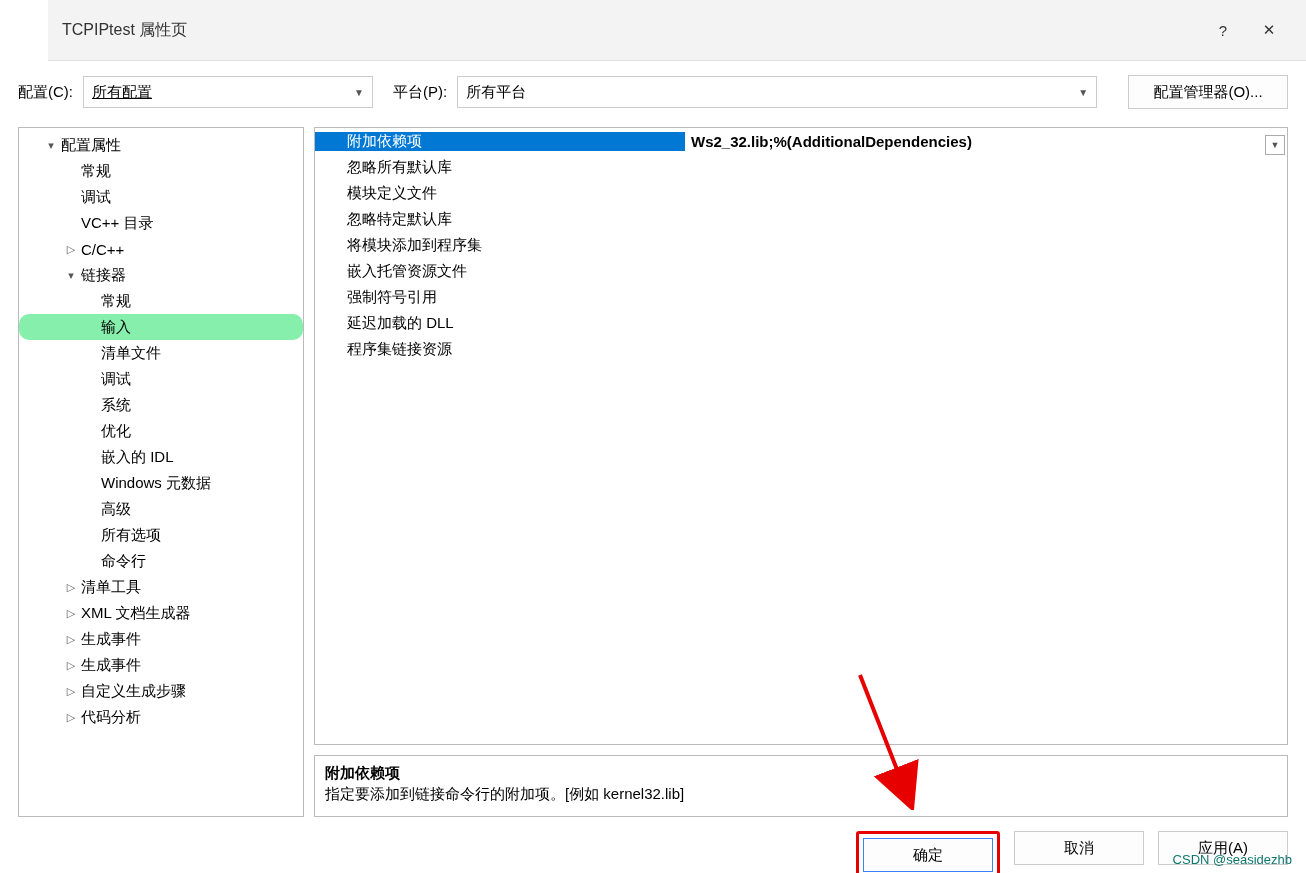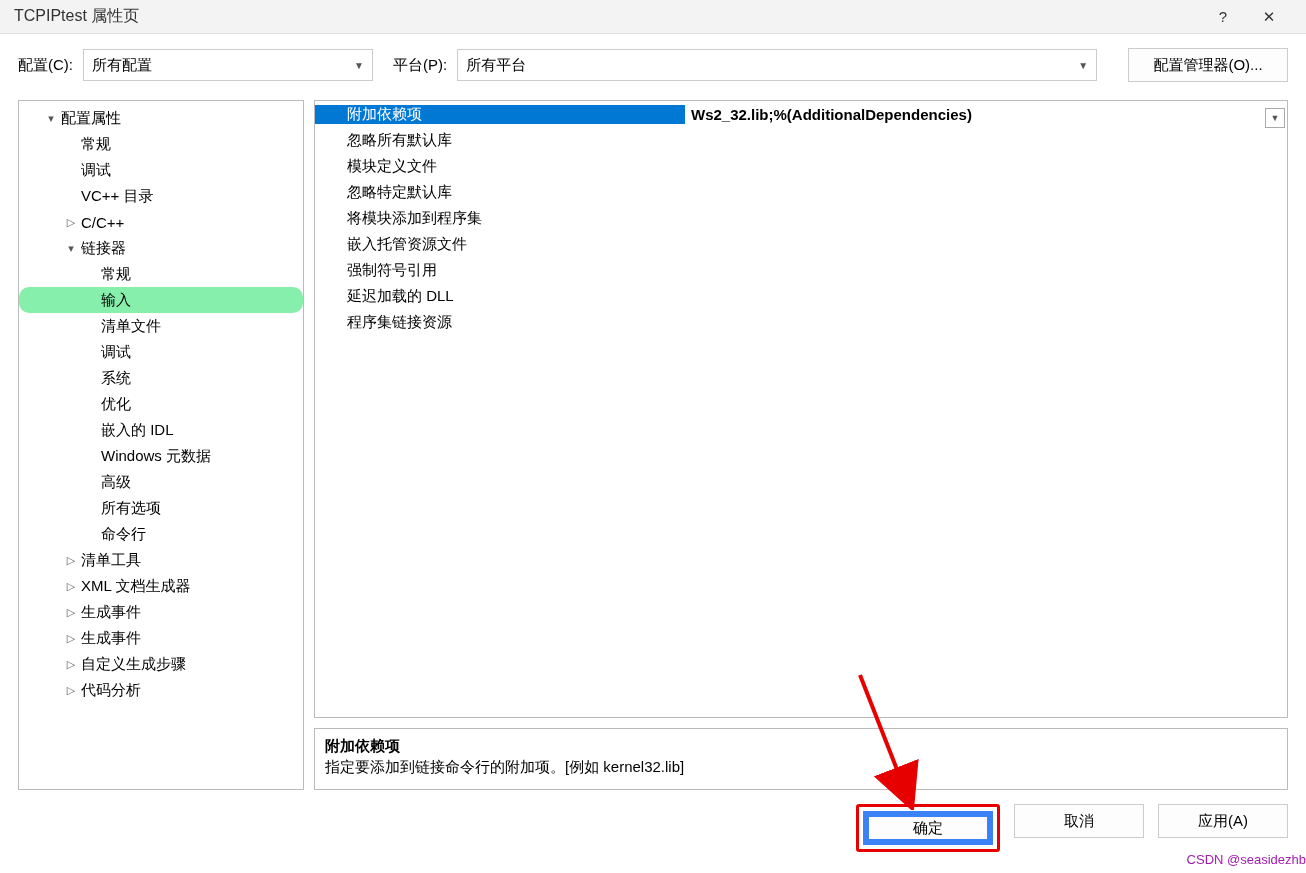--- a/index.html
+++ b/index.html
@@ -7,26 +7,27 @@
       font-family: "Microsoft YaHei", "Segoe UI", sans-serif;
       font-size: 13px;
       background: #ffffff;
       color: #000;
       width: 1306px;
       height: 873px;
       overflow: hidden;
       position: relative;
     }
     .titlebar {
-      height: 34px;
+      height: 61px;
       display: flex;
       align-items: center;
       padding: 0 14px;
       background: #f3f3f3;
       border-bottom: 1px solid #e0e0e0;
+      margin-left: 48px;
     }
     .titlebar-title { flex: 1; font-size: 16px; color: #333; }
     .titlebar-btn {
       width: 46px; height: 50px;
       display: flex; align-items: center; justify-content: center;
       font-size: 15px; color: #333;
       cursor: pointer;
     }
     .config-row {
       display: flex;
@@ -42,21 +43,21 @@
       align-items: center;
       padding: 0 8px;
       background: #fff;
       font-size: 15px;
       position: relative;
     }
     .combo .arrow {
       position: absolute; right: 8px; top: 50%; transform: translateY(-50%);
       font-size: 10px; color: #555;
     }
-    .combo-config { width: 290px; }
+    .combo-config { width: 290px; text-decoration: underline; }
     .combo-platform { width: 640px; }
     .btn {
       border: 1px solid #ccc;
       background: #fdfdfd;
       height: 34px;
       padding: 0 18px;
       font-size: 15px;
       display: flex; align-items: center; justify-content: center;
       cursor: pointer;
       min-width: 130px;
@@ -137,30 +138,30 @@
       justify-content: flex-end;
       gap: 14px;
       padding: 14px 18px 0 18px;
       position: relative;
     }
     .ok-wrap {
       border: 3px solid #e60000;
       padding: 4px;
       border-radius: 3px;
     }
-    .btn-ok { border: 6px solid #3b82f6; min-width: 130px; }
+    .btn-ok { border: 1px solid #3b82f6; min-width: 130px; }
     .arrow-annot {
       position: absolute;
       left: 850px; top: 670px;
       pointer-events: none;
     }
     .watermark {
       position: absolute;
-      right: 0; bottom: 6px;
-      font-size: 13px; color: #a21caf;
+      right: 14px; bottom: 6px;
+      font-size: 13px; color: #0f766e;
       pointer-events: none;
     }
   </style>
 </head>
 <body>
 
 <div class="titlebar">
   <div class="titlebar-title">TCPIPtest 属性页</div>
   <div class="titlebar-btn">?</div>
   <div class="titlebar-btn">✕</div>

